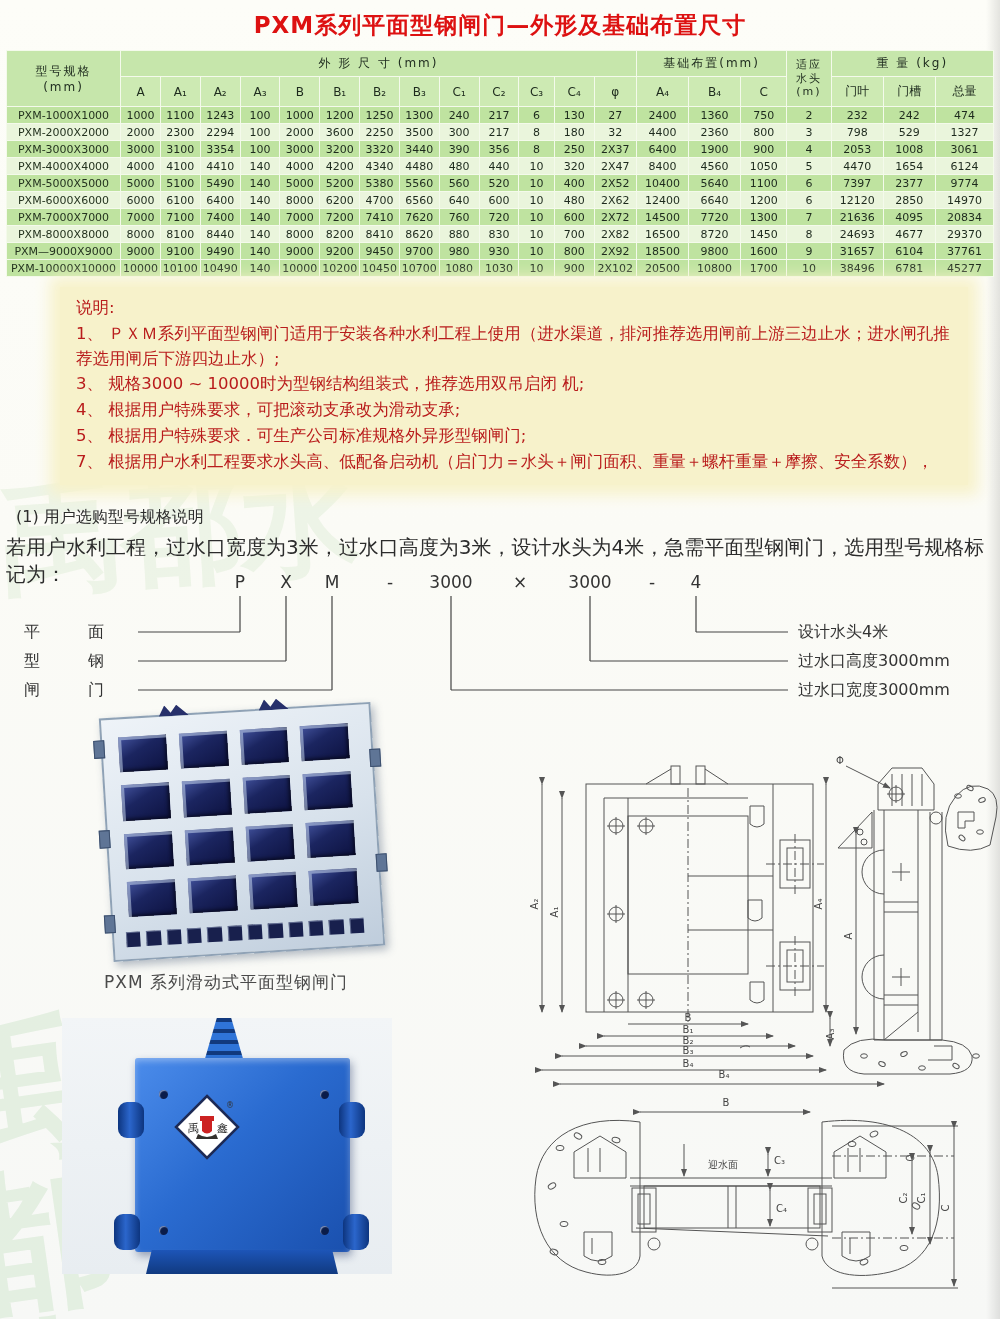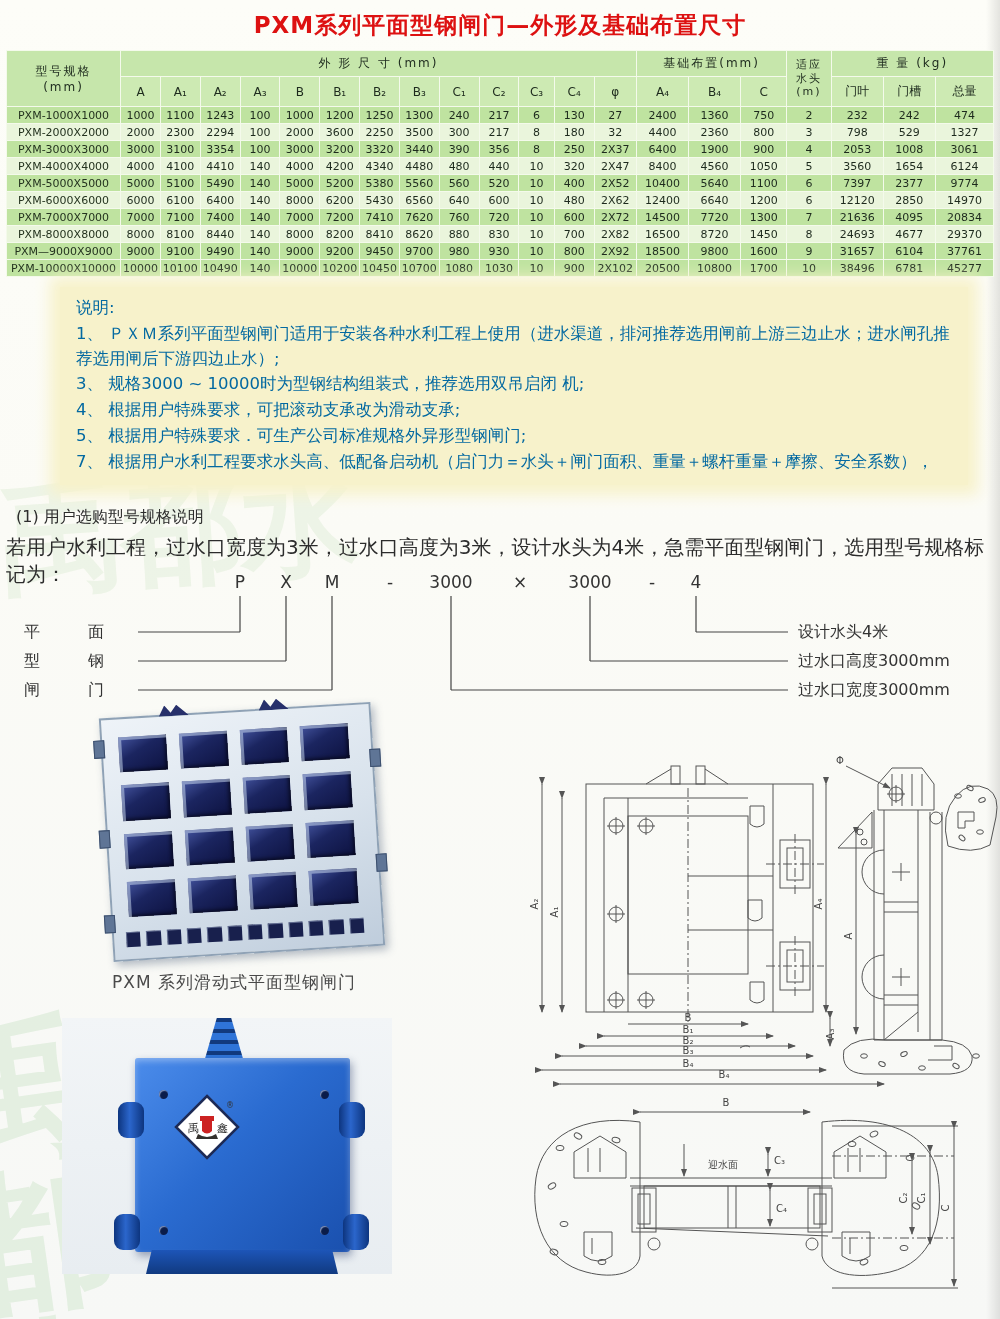--- a/index.html
+++ b/index.html
@@ -30,21 +30,21 @@
   table.spec thead .grp{height:26px;letter-spacing:2px}
   table.spec thead .sub th{height:30px;background:#cdeab3;font-size:12px}
   table.spec td{height:17px}
   tr.g td{background:var(--row-green)}
   tr.l td{background:var(--row-light)}
   td.model{text-align:left;padding-left:4px;font-size:11px;color:#24331f}
   .adapt-cell div{line-height:1.25;font-size:11px}
 
   
   .notes{position:absolute;left:60px;top:287px;width:908px;background:var(--notes-bg);
-         padding:8px 16px 10px 16px;font-size:16.5px;color:#0369a1;line-height:1.5;
+         padding:8px 16px 10px 16px;font-size:16.5px;color:#b91c1c;line-height:1.5;
          box-shadow:0 0 14px 10px var(--notes-bg)}
   .notes p{margin:1px 0}
 
   .sec-head{position:absolute;left:16px;top:507px;font-size:16px;color:#2c2c2c}
   .sec-par{position:absolute;left:6px;top:534px;width:988px;font-size:20px;color:#2c2c2c}
 
   .desig{position:absolute;left:0;top:556px;width:1000px;height:152px}
   .desig text{font-size:16px;fill:var(--text-ink)}
   .desig .tok{font-size:17px}
   .desig line{stroke:#444;stroke-width:1.2}
@@ -58,21 +58,21 @@
          grid-template-columns:repeat(4,1fr);grid-template-rows:repeat(4,1fr);gap:13px}
   .gcell{background:linear-gradient(150deg,#44549f 0%,#1b2560 40%,#0d1240 100%);
          box-shadow:inset 3px 3px 0 rgba(210,225,245,.5), inset -2px -2px 4px rgba(0,0,10,.6)}
   .slots{position:absolute;left:12px;right:18px;bottom:12px;height:15px;display:flex;gap:6px}
   .slot{flex:1;background:#18204d;box-shadow:inset 1px 1px 0 rgba(200,215,240,.4)}
   .tab{position:absolute;top:-11px;width:30px;height:11px;background:#27306b;
        clip-path:polygon(0 100%,20% 0,40% 70%,60% 0,100% 100%)}
   .clamp{position:absolute;width:11px;height:18px;background:#5f7596;border:1px solid #3c4f6d}
 
   .caption{position:absolute;font-size:17px;color:#4a4a4a;letter-spacing:1px}
-  .cap1{left:112px;top:971px}
+  .cap1{left:104px;top:971px}
   .cap2{left:112px;top:1283px}
 
   
   .photo2{position:absolute;left:62px;top:1018px;width:330px;height:256px;
           background:linear-gradient(180deg,#f2f5f7,#e8edf1)}
   .bracket{position:absolute;left:142px;top:0;width:40px;height:44px;
            background:repeating-linear-gradient(180deg,#123a7e 0 4px,#2f74d8 4px 11px);
            clip-path:polygon(32% 0,68% 0,100% 100%,0 100%)}
   .gbox{position:absolute;left:73px;top:40px;width:215px;height:194px;border-radius:3px;
         background:linear-gradient(135deg,#4b8ceb 0%,#2a6bd0 45%,#1a50ae 100%);
@@ -259,21 +259,21 @@
           <td>4480</td>
           <td>480</td>
           <td>440</td>
           <td>10</td>
           <td>320</td>
           <td>2X47</td>
           <td>8400</td>
           <td>4560</td>
           <td>1050</td>
           <td>5</td>
-          <td>3560</td>
+          <td>4470</td>
           <td>1654</td>
           <td>6124</td>
         </tr>
         <tr class="g">
           <td class="model">PXM-5000X5000</td>
           <td>5000</td>
           <td>5100</td>
           <td>5490</td>
           <td>140</td>
           <td>5000</td>
@@ -294,21 +294,21 @@
           <td>9774</td>
         </tr>
         <tr class="l">
           <td class="model">PXM-6000X6000</td>
           <td>6000</td>
           <td>6100</td>
           <td>6400</td>
           <td>140</td>
           <td>8000</td>
           <td>6200</td>
-          <td>5430</td>
+          <td>4700</td>
           <td>6560</td>
           <td>640</td>
           <td>600</td>
           <td>10</td>
           <td>480</td>
           <td>2X62</td>
           <td>12400</td>
           <td>6640</td>
           <td>1200</td>
           <td>6</td>

